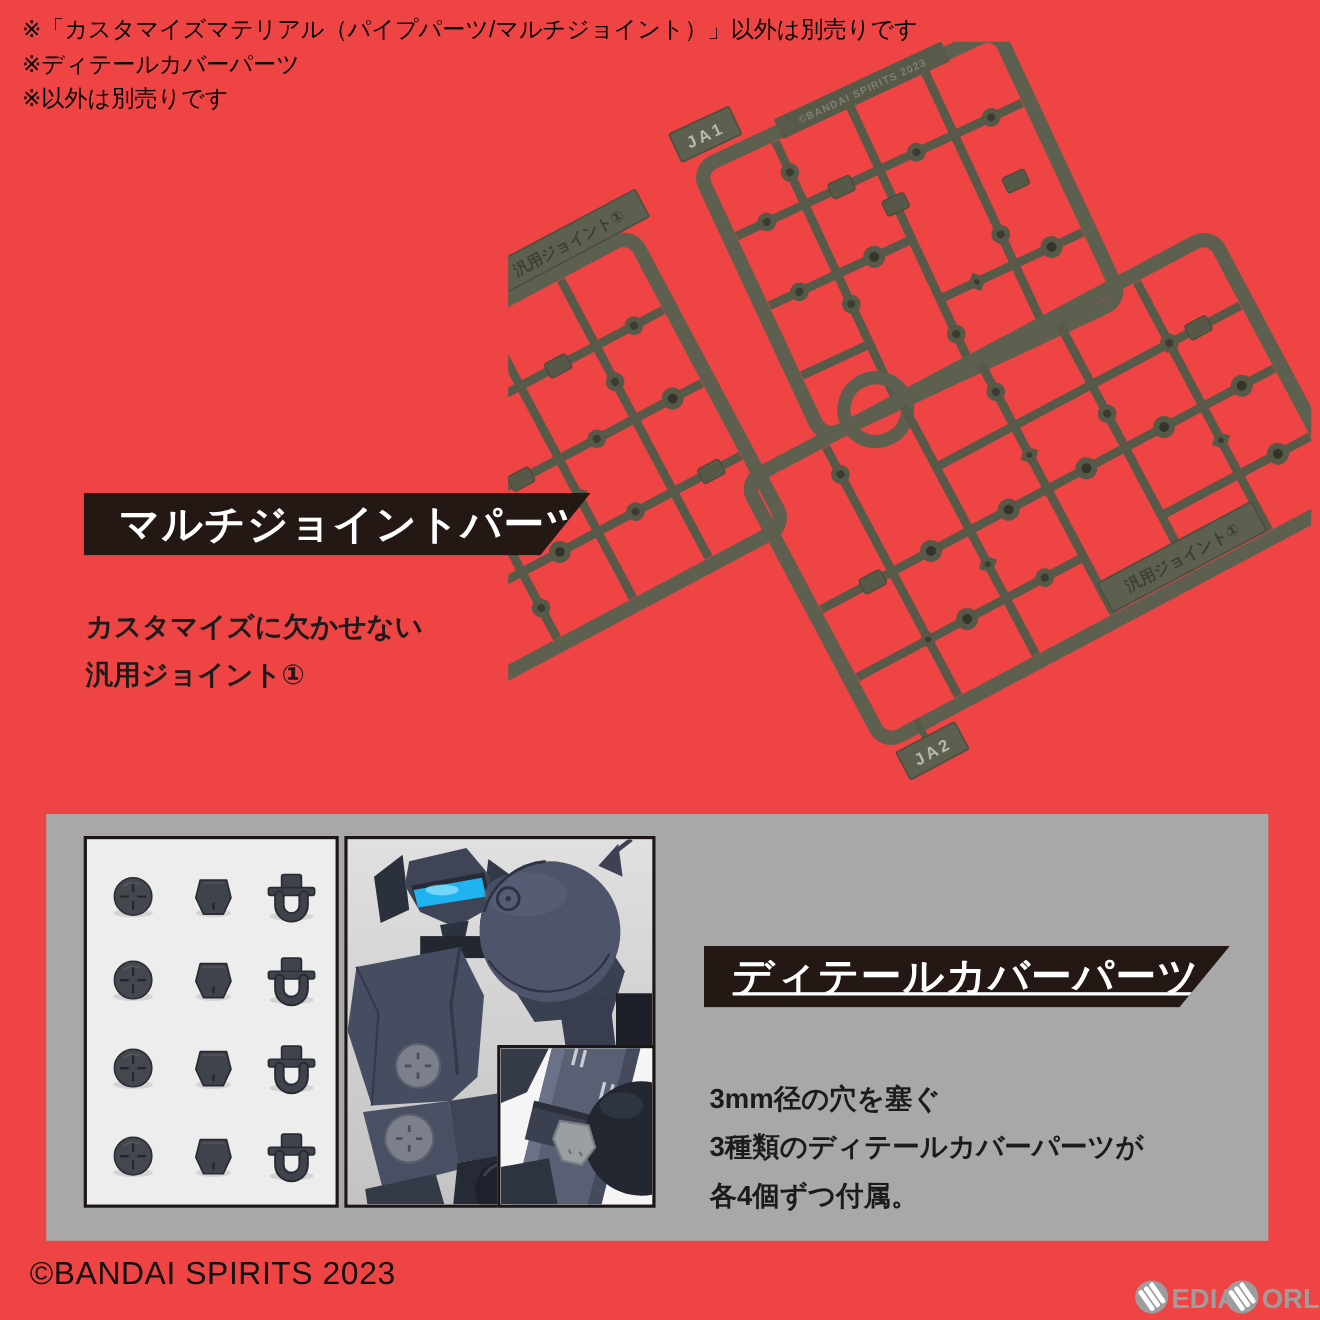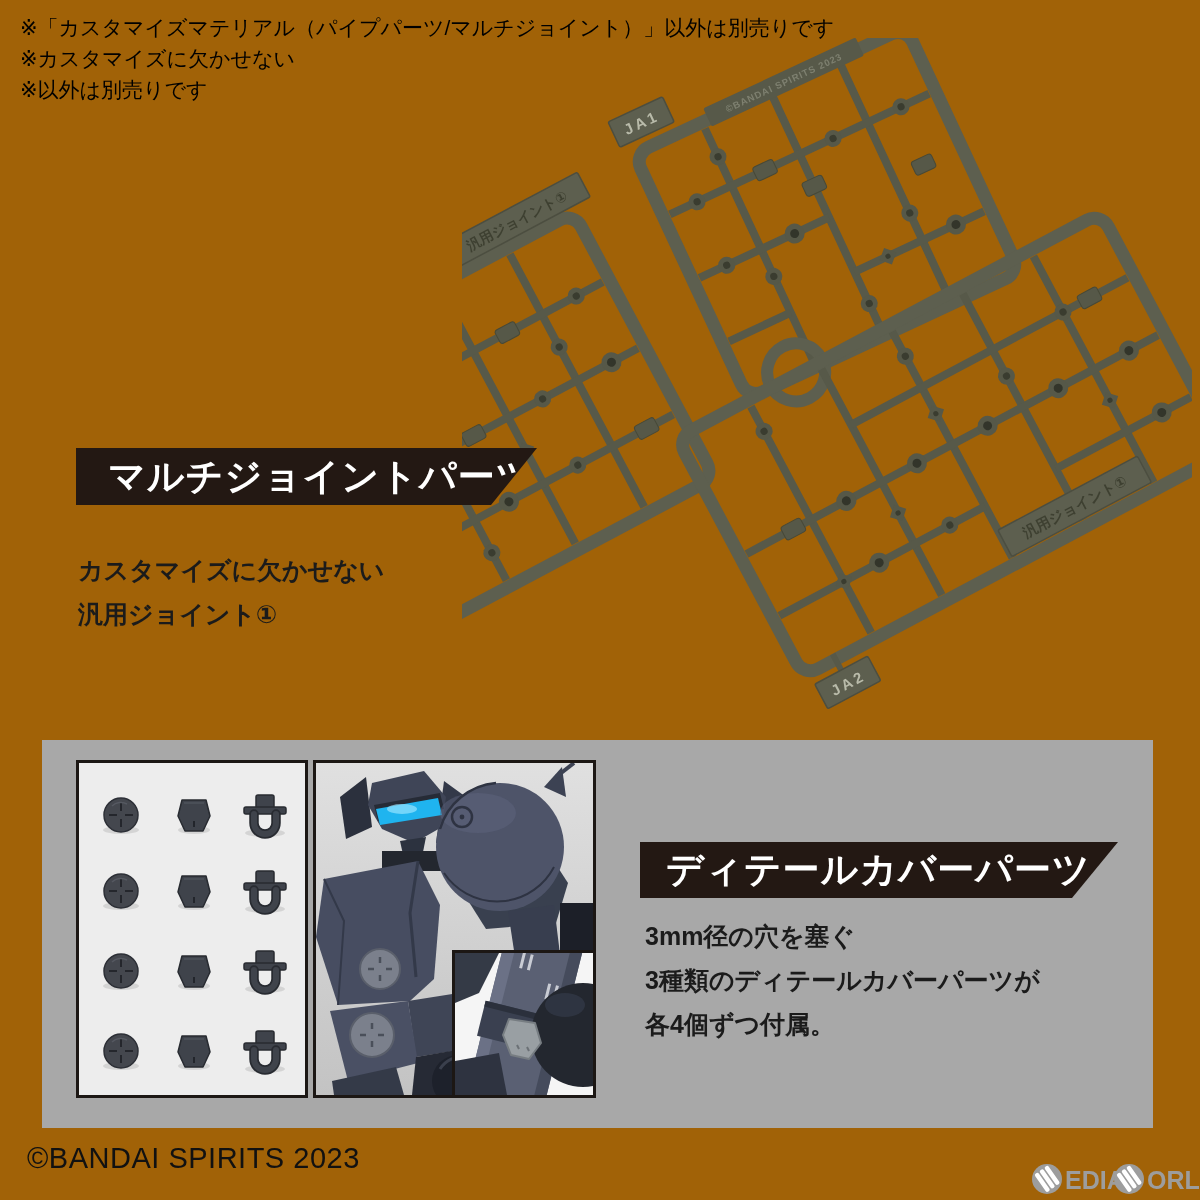--- a/index.html
+++ b/index.html
@@ -1,58 +1,58 @@
 <!DOCTYPE html>
 <html><head>
 <meta charset="utf-8">
 <style>
   html,body{margin:0;padding:0;}
   body{width:1200px;height:1200px;background:#fff;overflow:hidden;
        font-family:"Liberation Sans","DejaVu Sans",sans-serif;}
-  .page{position:relative;width:1200px;height:1200px;background:#a16207;}
+  .page{position:relative;width:1200px;height:1200px;background:#ef4444;}
   .abs{position:absolute;}
 
   .disclaimer{left:20px;top:12px;font-size:21px;line-height:31px;color:#000;font-weight:400;}
 
   .runner-svg{left:462px;top:38px;width:730px;height:690px;}
   .runner-svg text{font-weight:bold;}
 
   .banner{background:#231813;color:#fff;font-weight:bold;
           display:flex;align-items:center;
           clip-path:polygon(0 0,100% 0,calc(100% - 46px) 100%,0 100%);}
   .banner span{display:block;white-space:nowrap;}
   .banner1{left:76px;top:448px;width:461px;height:57px;font-size:37px;letter-spacing:1px;padding-left:0;}
   .banner1 span{margin-left:32px;}
-  .banner2{left:640px;top:842px;width:478px;height:56px;font-size:37px;letter-spacing:1px;}
+  .banner2{left:640px;top:860px;width:478px;height:56px;font-size:37px;letter-spacing:1px;text-decoration:underline;}
   .banner2 span{margin-left:26px;}
 
   .desc{font-weight:bold;color:#1b1b1b;font-size:25px;line-height:44px;white-space:nowrap;margin-top:26px;}
   .desc1{left:78px;top:522px;}
-  .desc2{left:645px;top:888px;}
+  .desc2{left:645px;top:951px;}
 
   .gray-band{left:42px;top:740px;width:1111px;height:388px;background:#a8a8a8;}
 
   .photo-frame{border:3px solid #1c1714;box-sizing:border-box;overflow:hidden;background:#ececec;}
   .parts-photo{left:76px;top:760px;width:232px;height:338px;}
   .robot-photo{left:313px;top:760px;width:283px;height:338px;}
   .inset-photo{left:452px;top:950px;width:144px;height:148px;background:#f4f4f4;}
 
   .footer{left:27px;top:1142px;font-size:29px;color:#111;letter-spacing:0.5px;}
 
   .watermark{left:1030px;top:1160px;width:170px;height:36px;}
   .watermark text{font-weight:bold;}
 </style>
 </head>
 <body>
 
 <div class="page">
 
   <div class="abs disclaimer">
     <div>※「カスタマイズマテリアル（パイプパーツ/マルチジョイント）」以外は別売りです</div>
-    <div>※カスタマイズに欠かせない</div>
+    <div>※ディテールカバーパーツ</div>
     <div>※以外は別売りです</div>
   </div>
 
   <svg class="abs runner-svg" viewBox="0 0 730 690">
     <defs>
       <g id="r-knob">
           <circle r="8.5" fill="#565848"></circle>
           <circle r="3.6" fill="#3a3c2f"></circle>
         </g>
       <g id="r-cyl">

